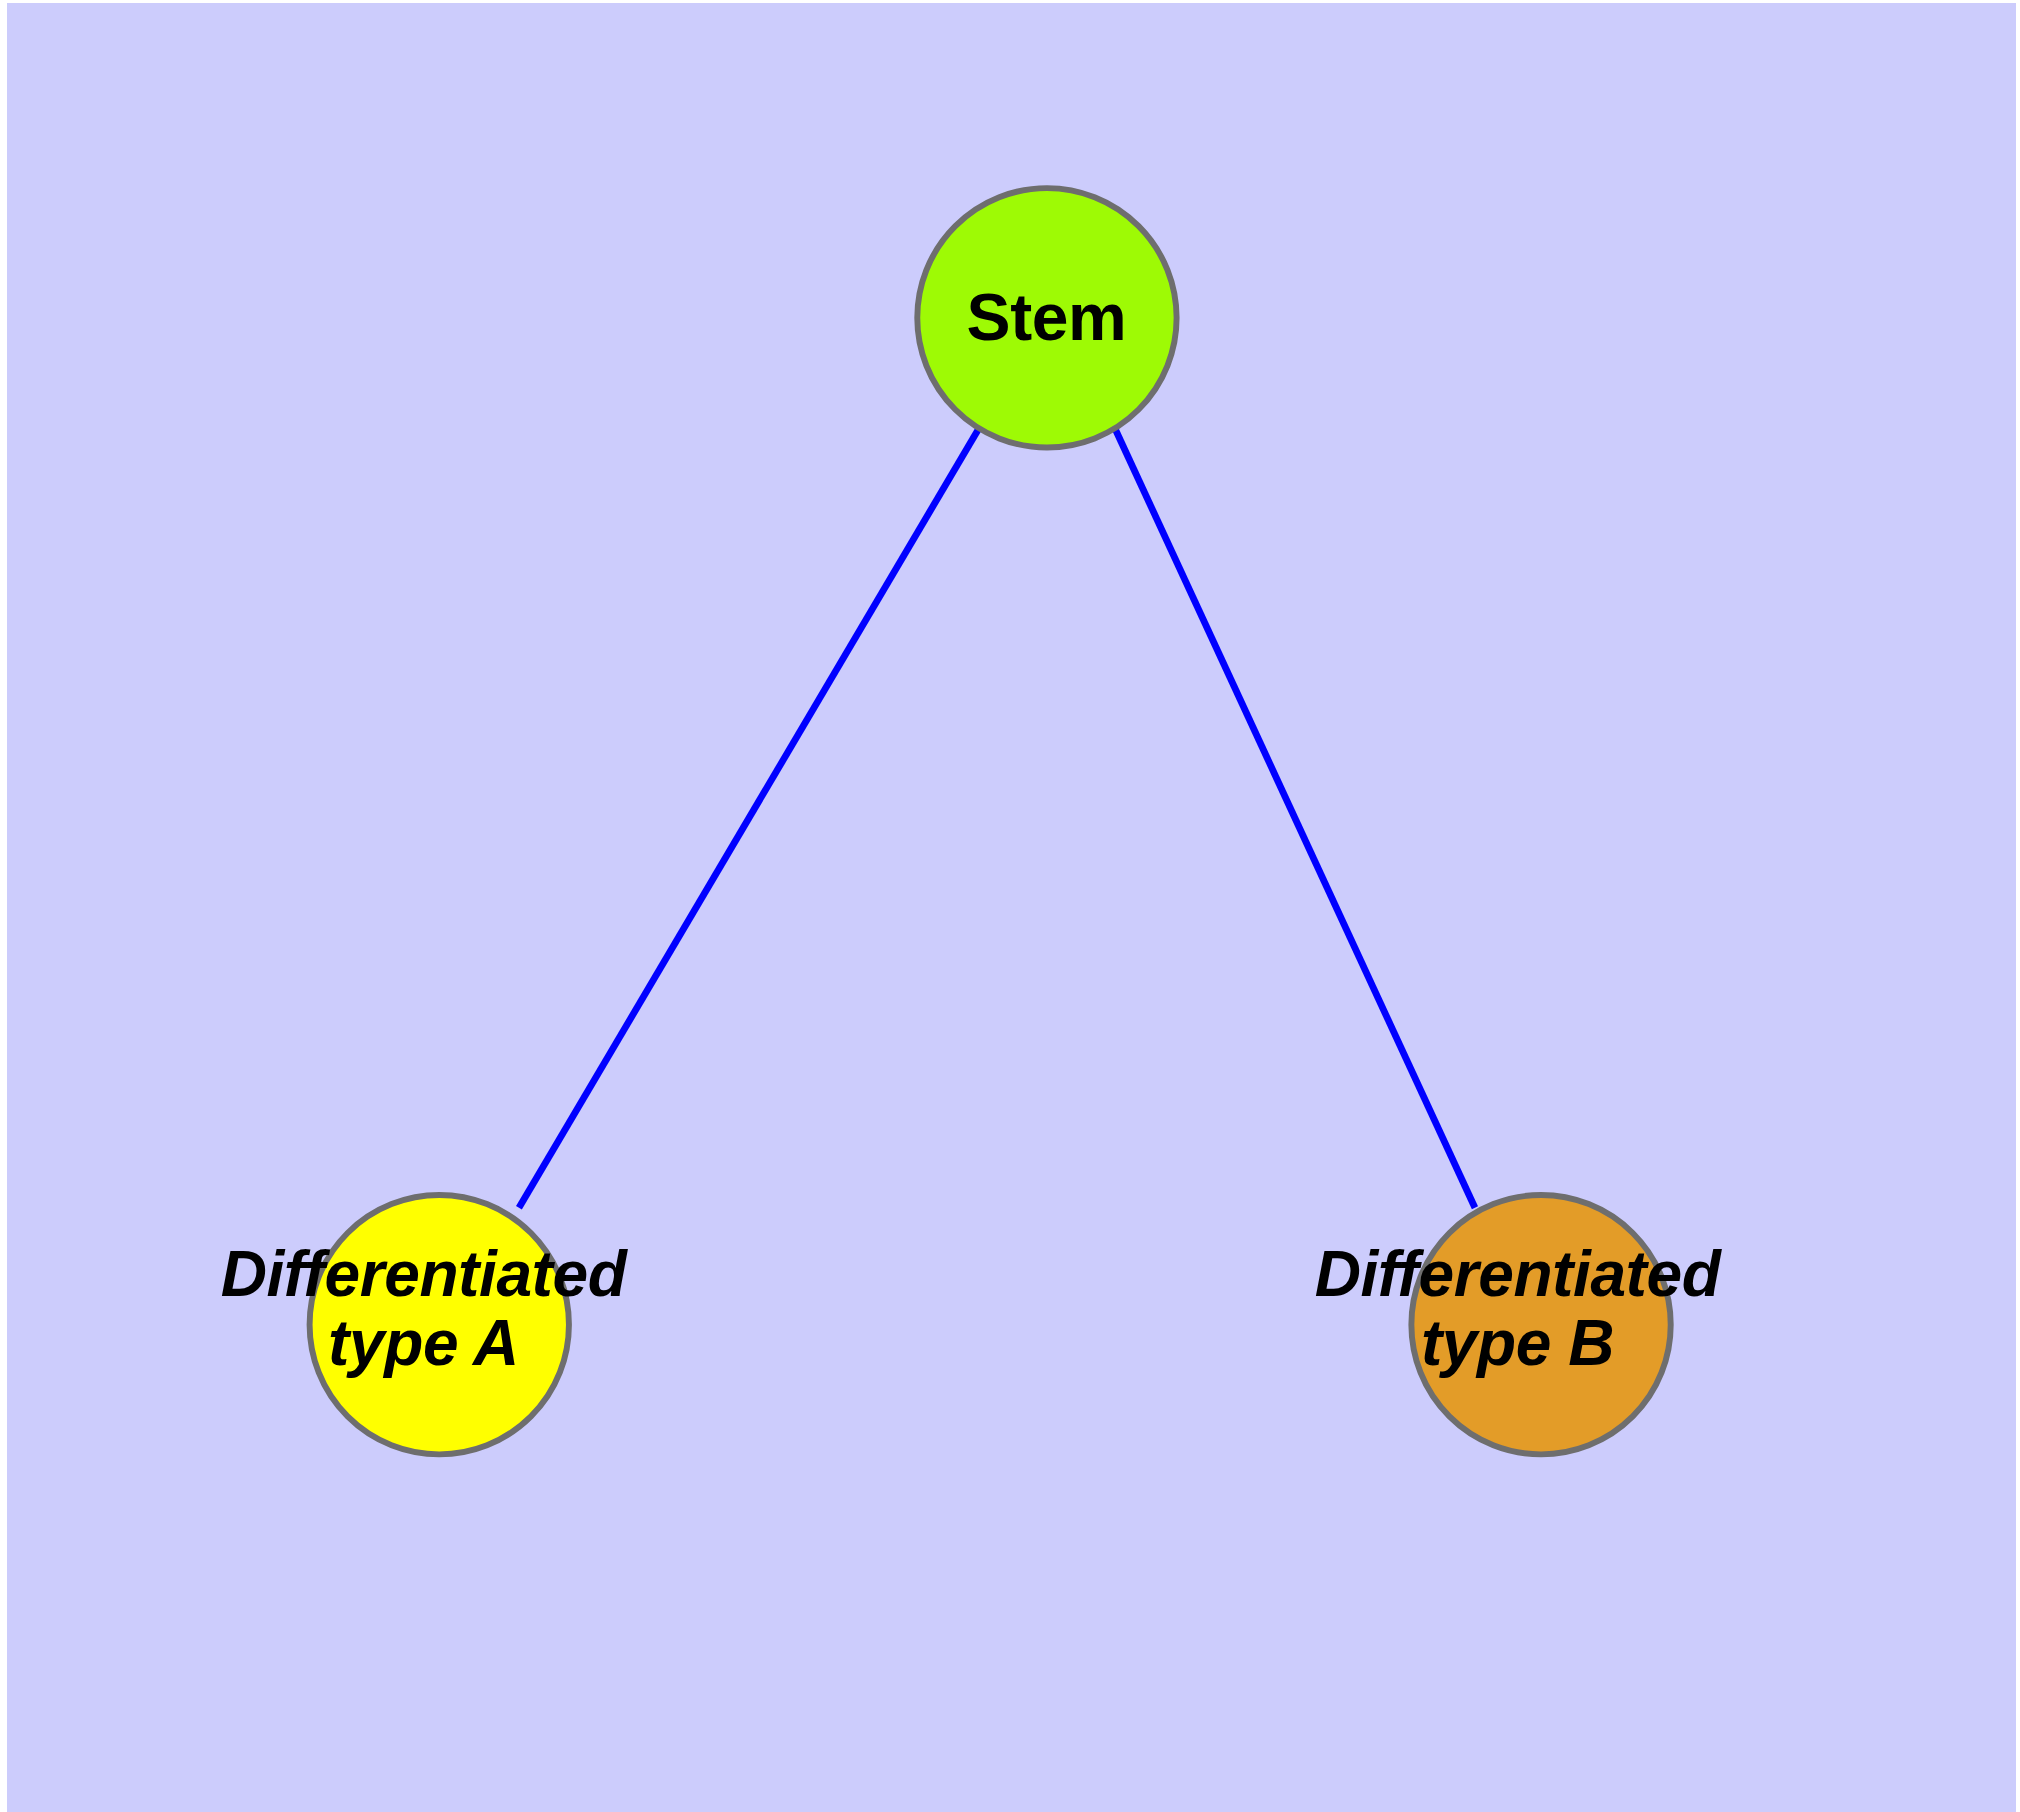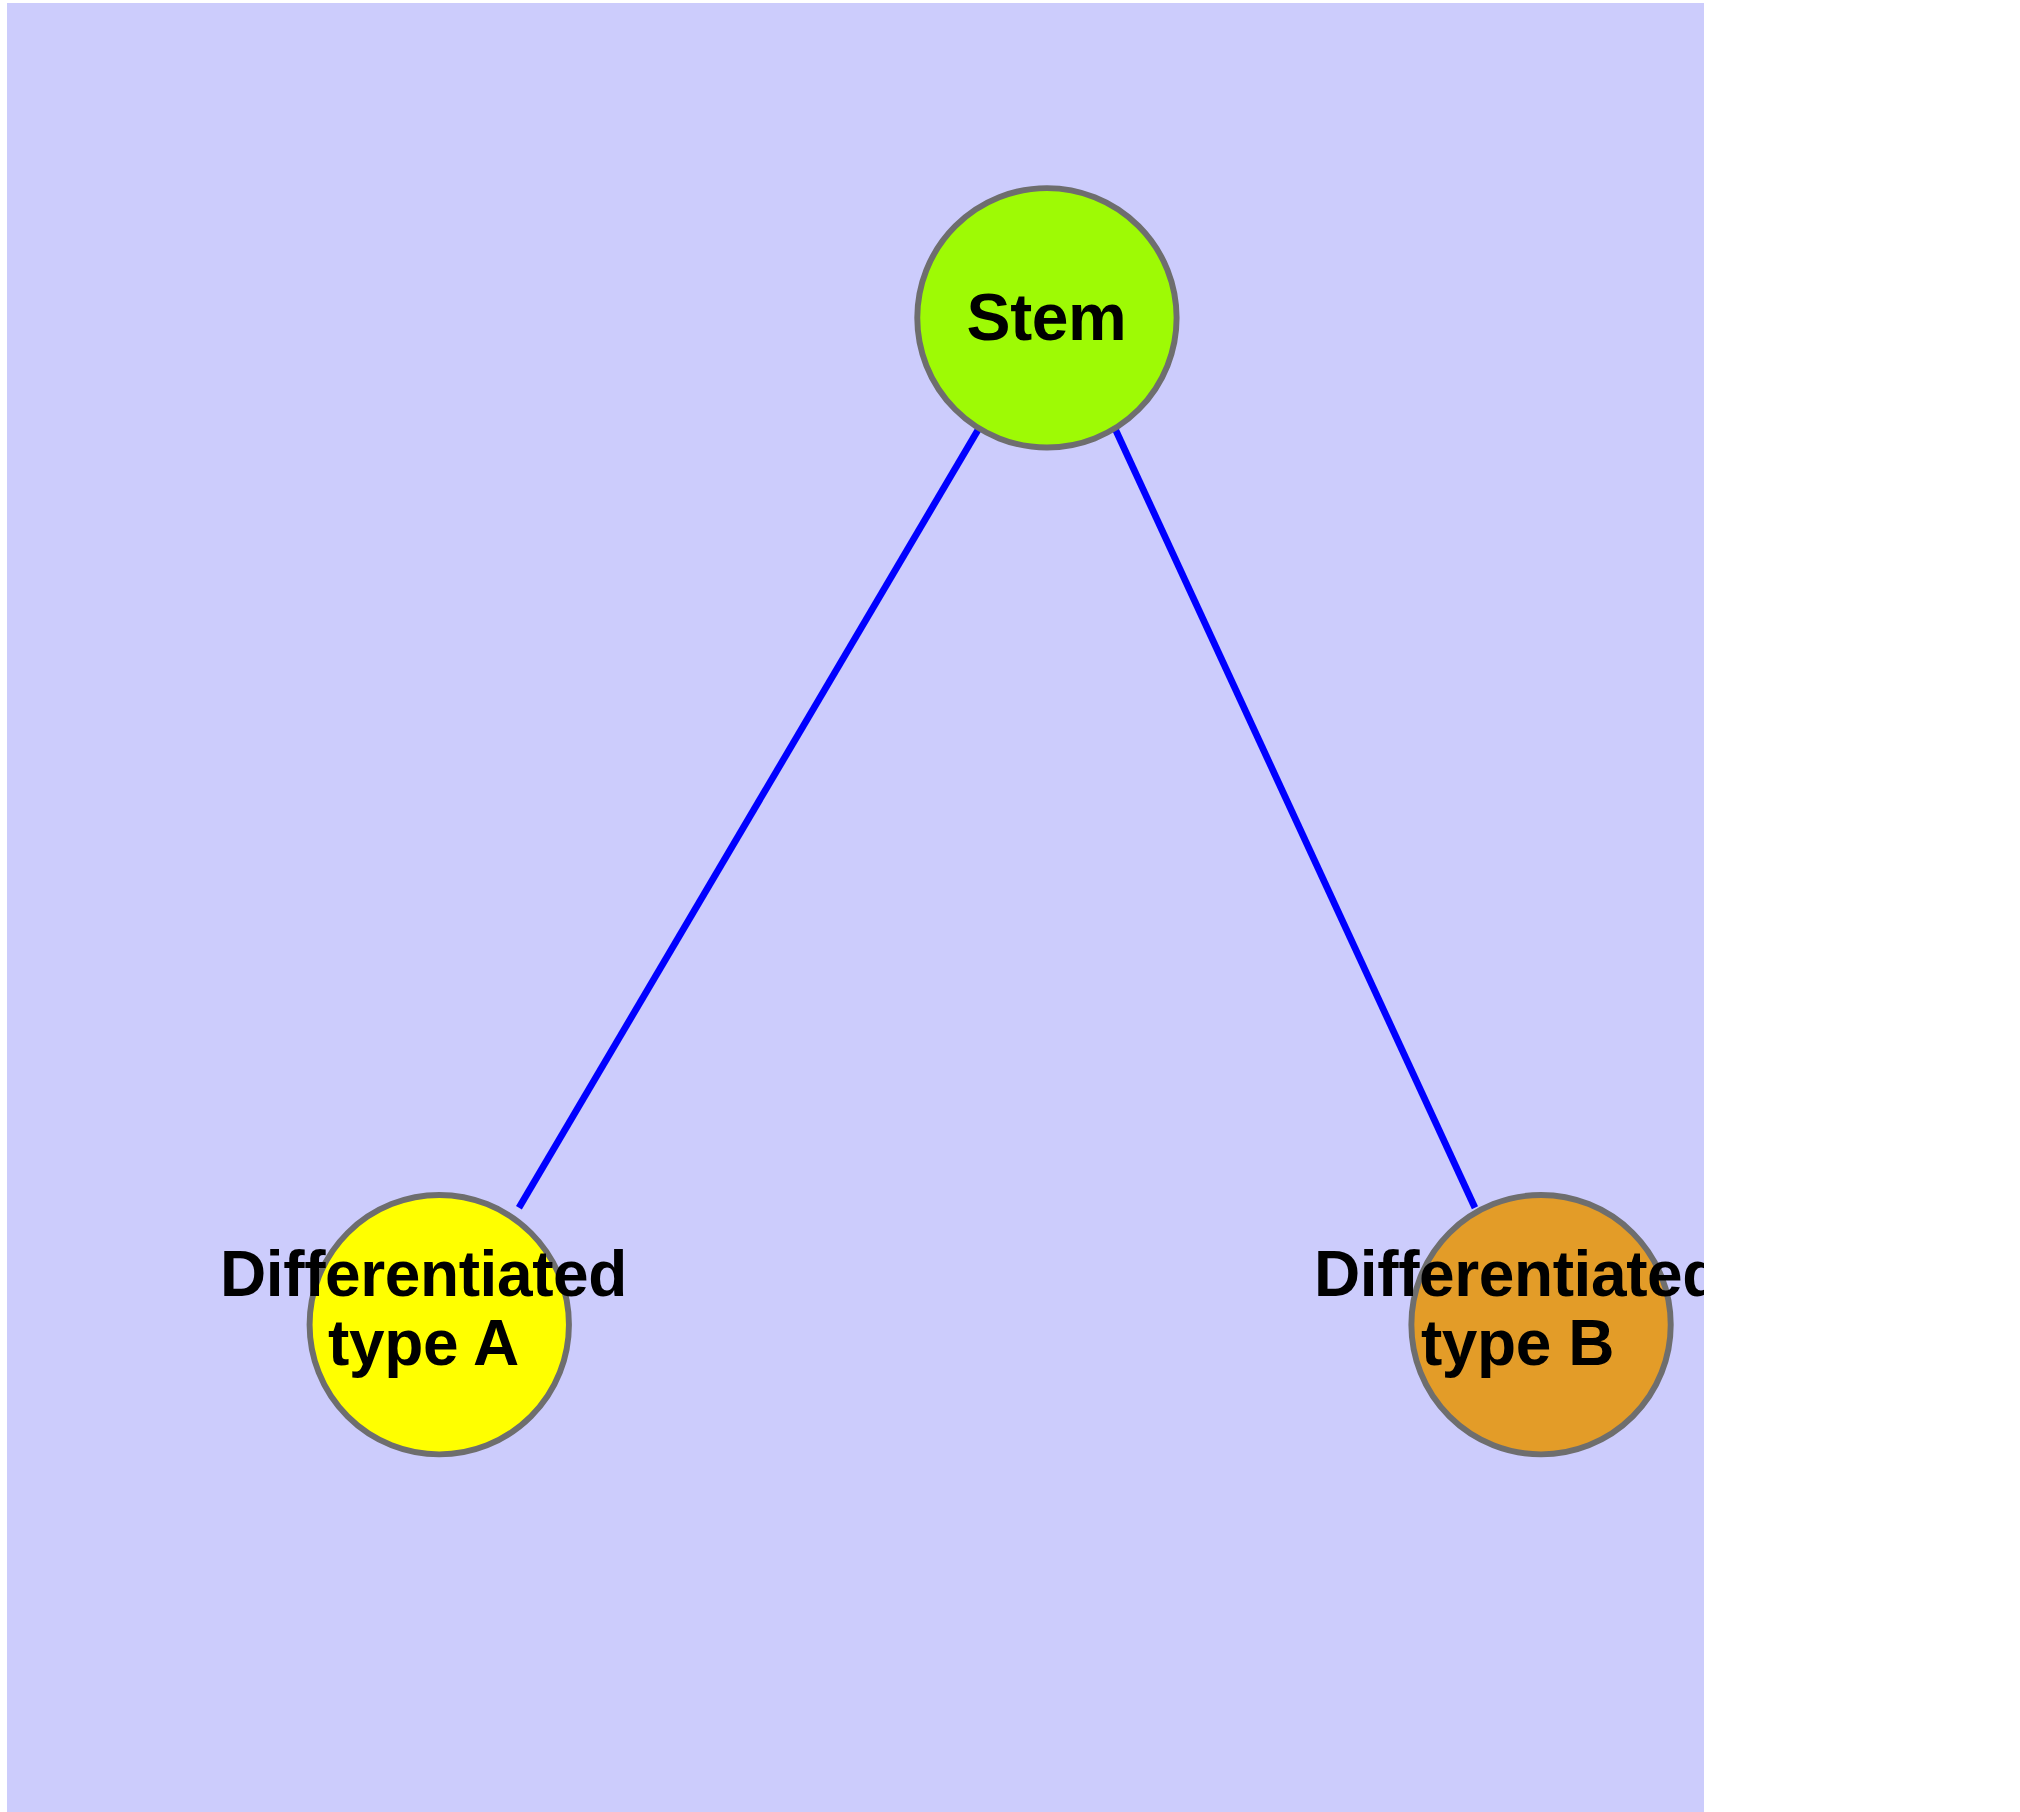--- a/index.html
+++ b/index.html
@@ -2,21 +2,21 @@
 <html style="font-size:13.6px"><head>
 <meta charset="utf-8">
 <style>
   html, body {
     margin: 0;
     padding: 0;
     background: #ffffff;
   }
   #canvas {
     position: relative;
-    width: 1704px;
+    width: 2016px;
     height: 1812px;
     background: #ffffff;
     overflow: hidden;
     font-family: "Liberation Sans", sans-serif;
   }
   #plot-bg {
     position: absolute;
     left: 6.8px;
     top: 3.4px;
     width: 2014px;
@@ -40,20 +40,21 @@
     pointer-events: none;
     letter-spacing: -0.4px;
   }
   .label-stem {
     font-size: 66px;
     width: 509px;
   }
   .label-leaf {
     font-size: 64px;
     width: 763px;
+    font-style: italic;
   }
 </style>
 </head>
 <body>
 
 <div id="canvas">
 
   <div id="plot-bg"></div>
 
   <svg id="graph-svg" viewBox="0 0 2384 2138">

